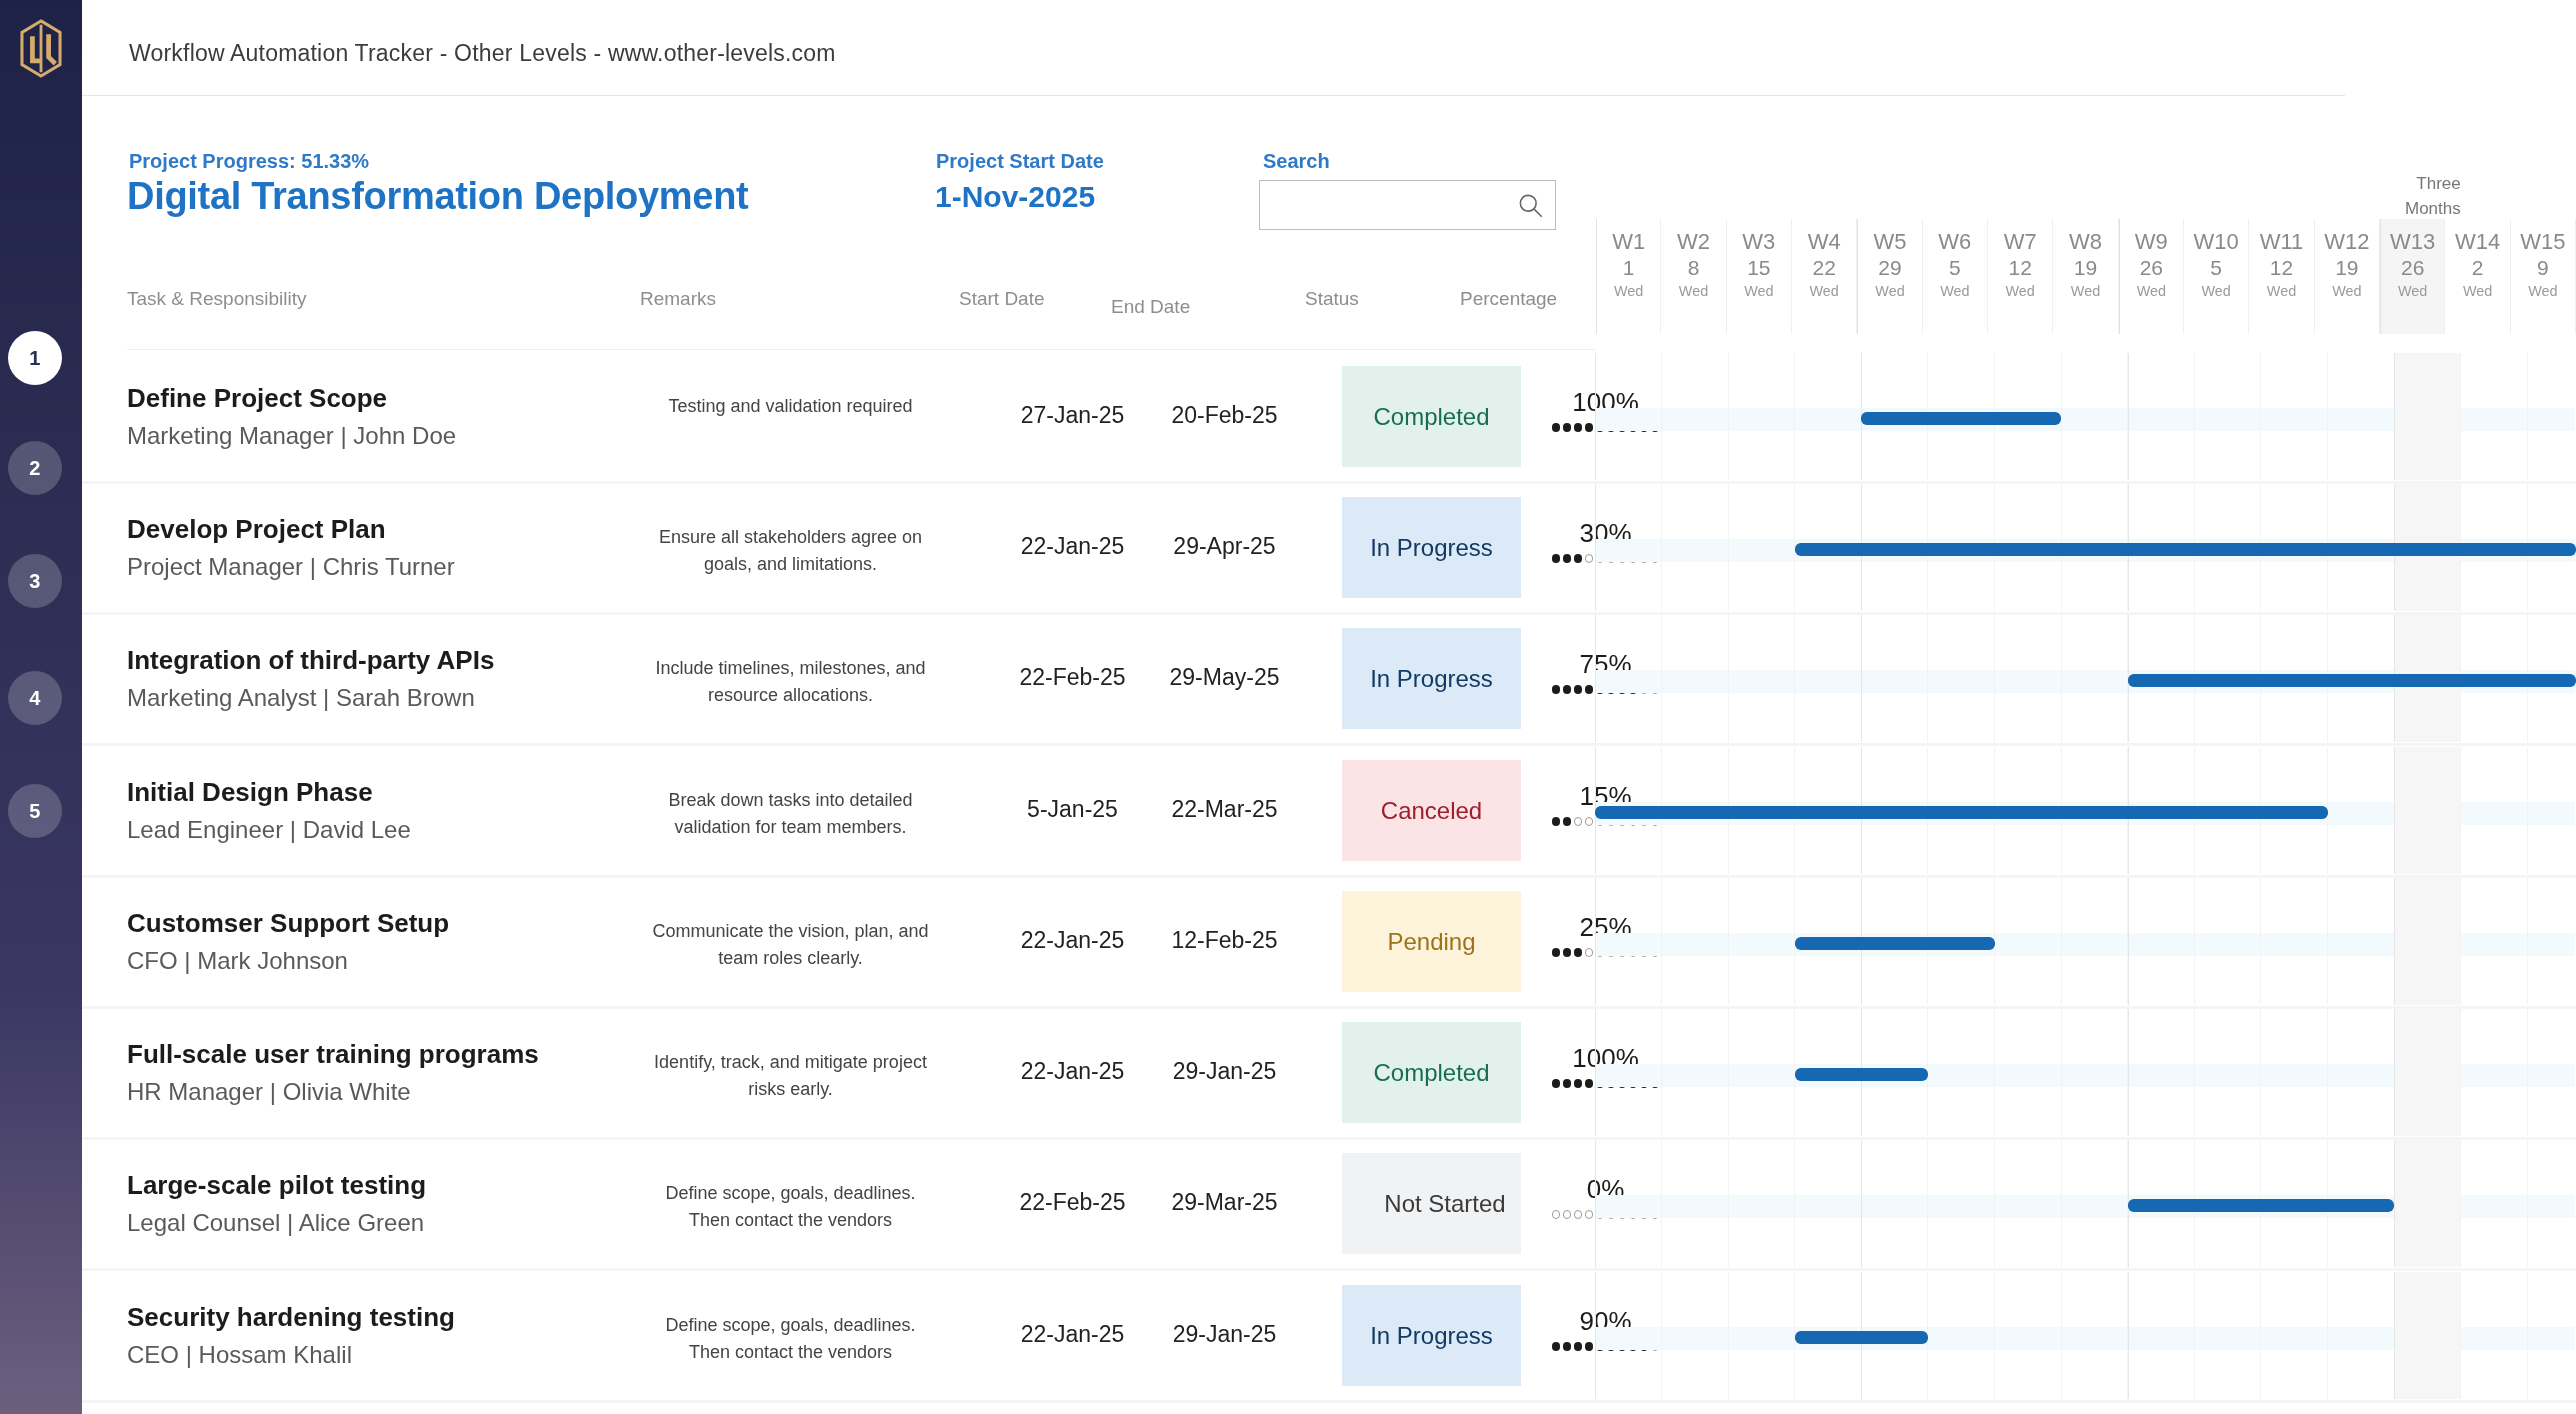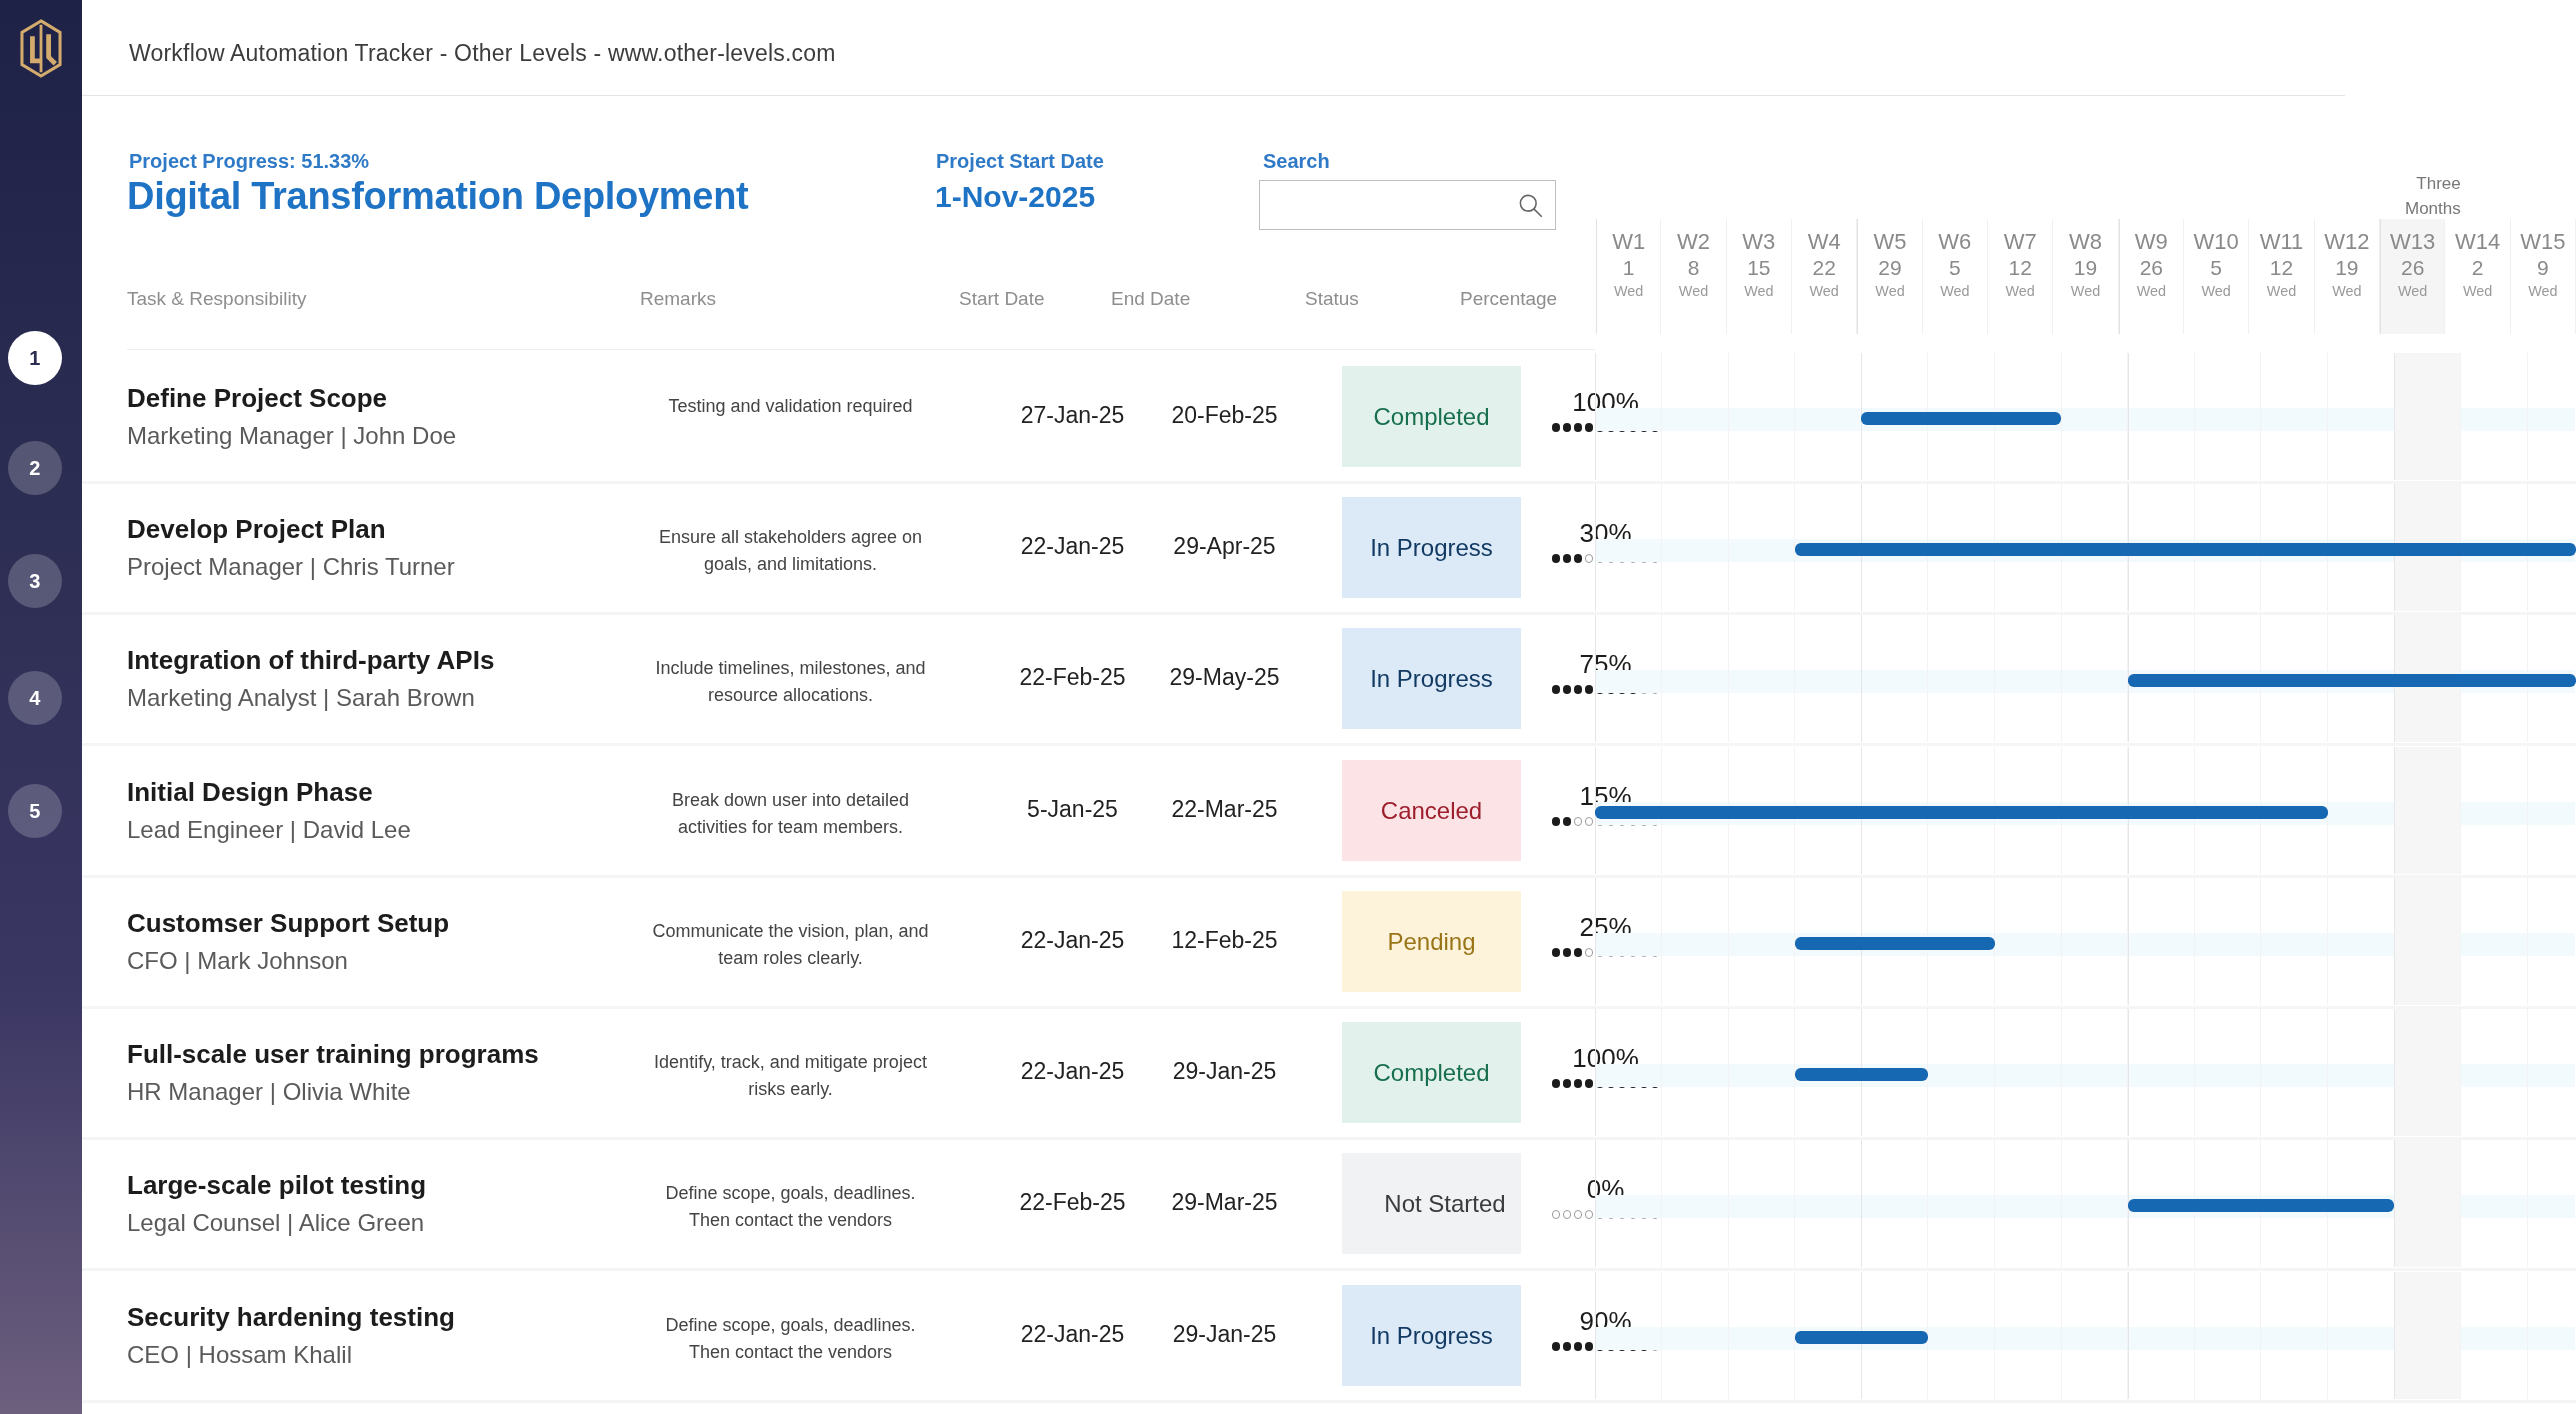--- a/index.html
+++ b/index.html
@@ -296,21 +296,21 @@
         <div class="wk-no">W15</div>
         <div class="wk-day">9</div>
         <div class="wk-dow">Wed</div>
       </div>
     </div>
 
   <div id="thead">
       <div class="th" style="left: 45px;">Task &amp; Responsibility</div>
       <div class="th" style="left: 558px;">Remarks</div>
       <div class="th" style="left: 877px;">Start Date</div>
-      <div class="th" style="left: 1029px;">End Date</div>
+      <div class="th" style="left: 1029px; margin-top: 8px;">End Date</div>
       <div class="th" style="left: 1223px;">Status</div>
       <div class="th" style="left: 1378px;">Percentage</div>
     </div>
   <div id="thead-rule"></div>
 
   <div id="rows">
       <div class="row" style="top: 353px;">
         <div class="row-left">
           <div class="task-name">Define Project Scope</div>
           <div class="task-owner">Marketing Manager | John Doe</div>
@@ -439,21 +439,21 @@
           <div class="gcell mstart shade" style="left: 799px;"></div>
           <div class="gcell" style="left: 866px;"></div>
           <div class="gcell" style="left: 932px;"></div>
           <div class="gbar" style="left: 533px; width: 448px;"></div>
         </div>
       </div>
       <div class="row" style="top: 747px;">
         <div class="row-left">
           <div class="task-name">Initial Design Phase</div>
           <div class="task-owner">Lead Engineer | David Lee</div>
-          <div class="remarks">Break down user into detailed activities for team members.</div>
+          <div class="remarks">Break down tasks into detailed validation for team members.</div>
           <div class="sdate">5-Jan-25</div>
           <div class="edate">22-Mar-25</div>
           <div class="status st-canceled">Canceled</div>
           <div class="pct-wrap">
             <div class="pct-num">15%</div>
             <div class="pct-dots">
               <span class="dot on"></span>
               <span class="dot on"></span>
               <span class="dot off"></span>
               <span class="dot off"></span>

